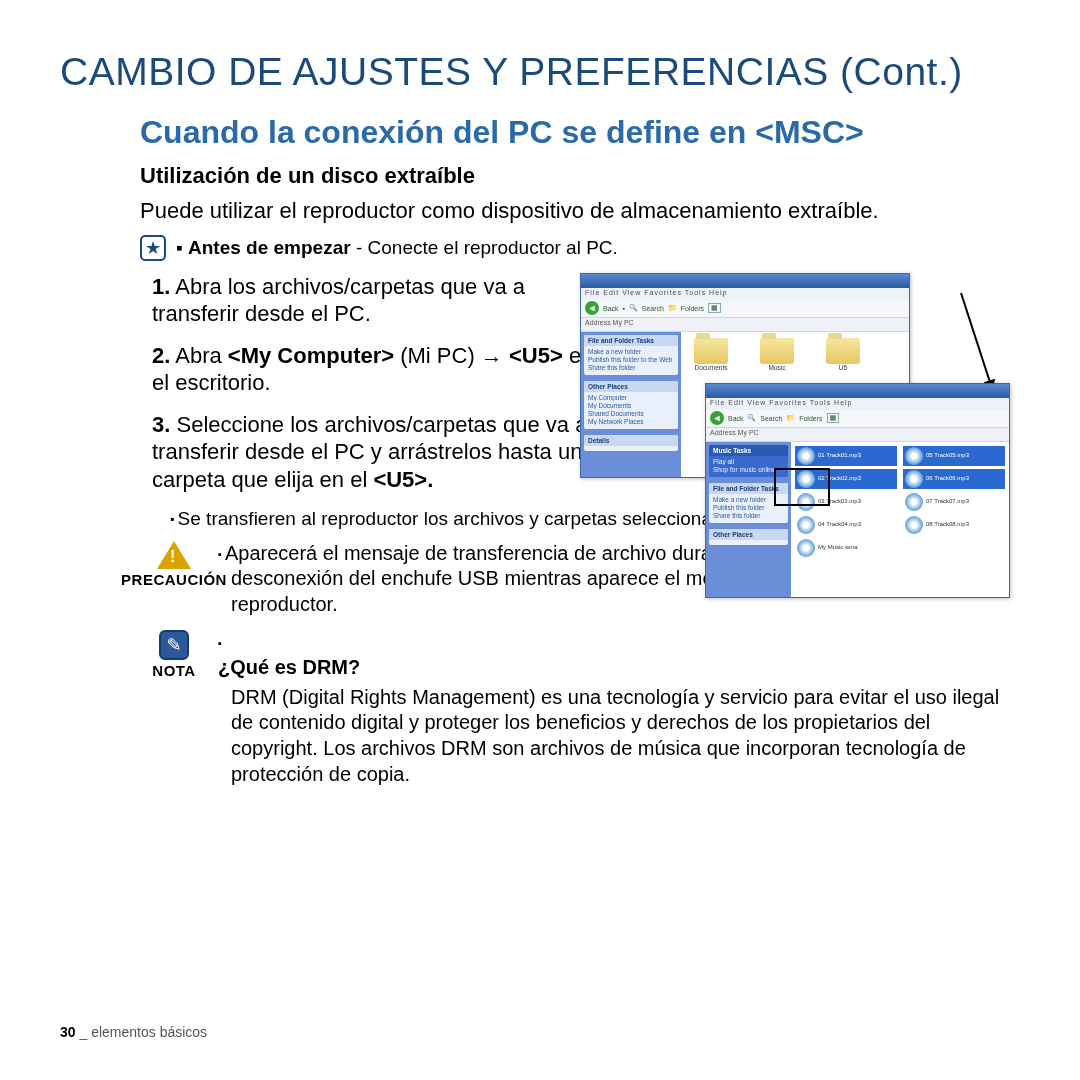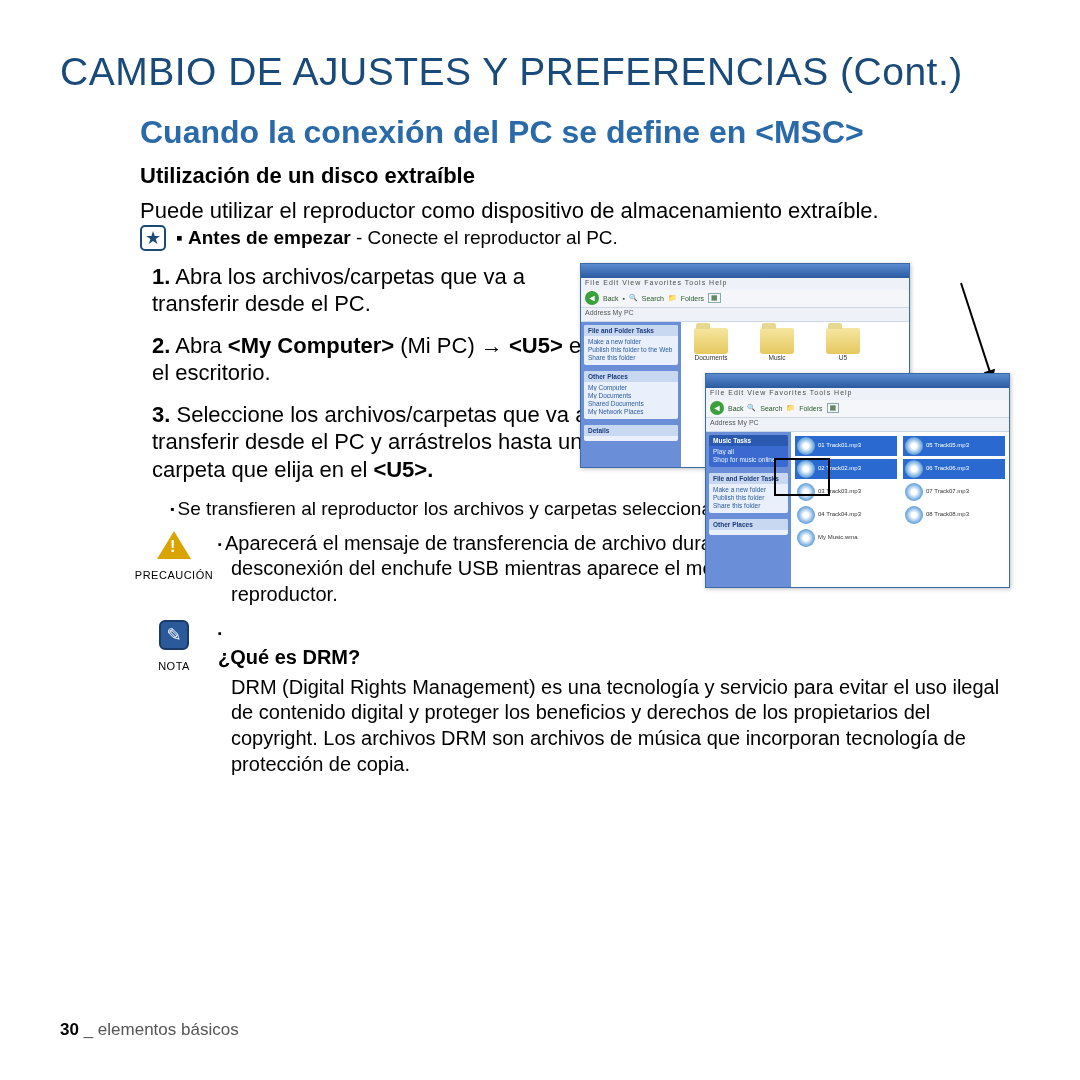--- a/index.html
+++ b/index.html
@@ -30,20 +30,21 @@
     font-size: 22px;
     font-weight: bold;
     margin-left: 80px;
     margin-bottom: 8px;
   }
   .para {
     font-size: 22px;
     margin-left: 80px;
     margin-right: 10px;
     line-height: 1.25;
+    margin-bottom: 10px;
   }
   .before-row {
     display: flex;
     align-items: center;
     margin-left: 80px;
     margin-bottom: 12px;
     gap: 10px;
     font-size: 19px;
   }
   .star-icon {
@@ -100,24 +101,24 @@
   }
   .warn-icon::after {
     content: "!";
     position: absolute;
     left: -4px; top: 7px;
     color: #fff;
     font-weight: bold;
     font-size: 16px;
   }
   .icon-label {
-    font-size: 11px;
-    font-weight: normal;
+    font-size: 15px;
+    font-weight: bold;
     letter-spacing: 0.5px;
-    margin-top: 10px;
+    margin-top: 2px;
   }
   .note-icon {
     width: 30px; height: 30px;
     border-radius: 6px;
     background: #2a5a9a;
     border: 2px solid #1a3a6a;
     display: flex; align-items: center; justify-content: center;
     color: #fff; font-size: 18px;
   }
   .txt-col {
@@ -129,21 +130,21 @@
     text-indent: -13px;
     padding-left: 13px;
     margin-bottom: 6px;
   }
   .txt-col .bullet::before { content: "▪ "; font-size: 11px; vertical-align: middle; }
   .drm-q { font-weight: bold; margin-bottom: 4px; display: block; }
   .footer {
     position: absolute;
     bottom: 40px;
     left: 60px;
-    font-size: 17px;
+    font-size: 14px;
     color: #555;
   }
   .footer .pgnum { font-weight: bold; color: #000; }
 
   
   .mock {
     position: absolute;
     right: 0;
     top: 0;
     width: 430px;

